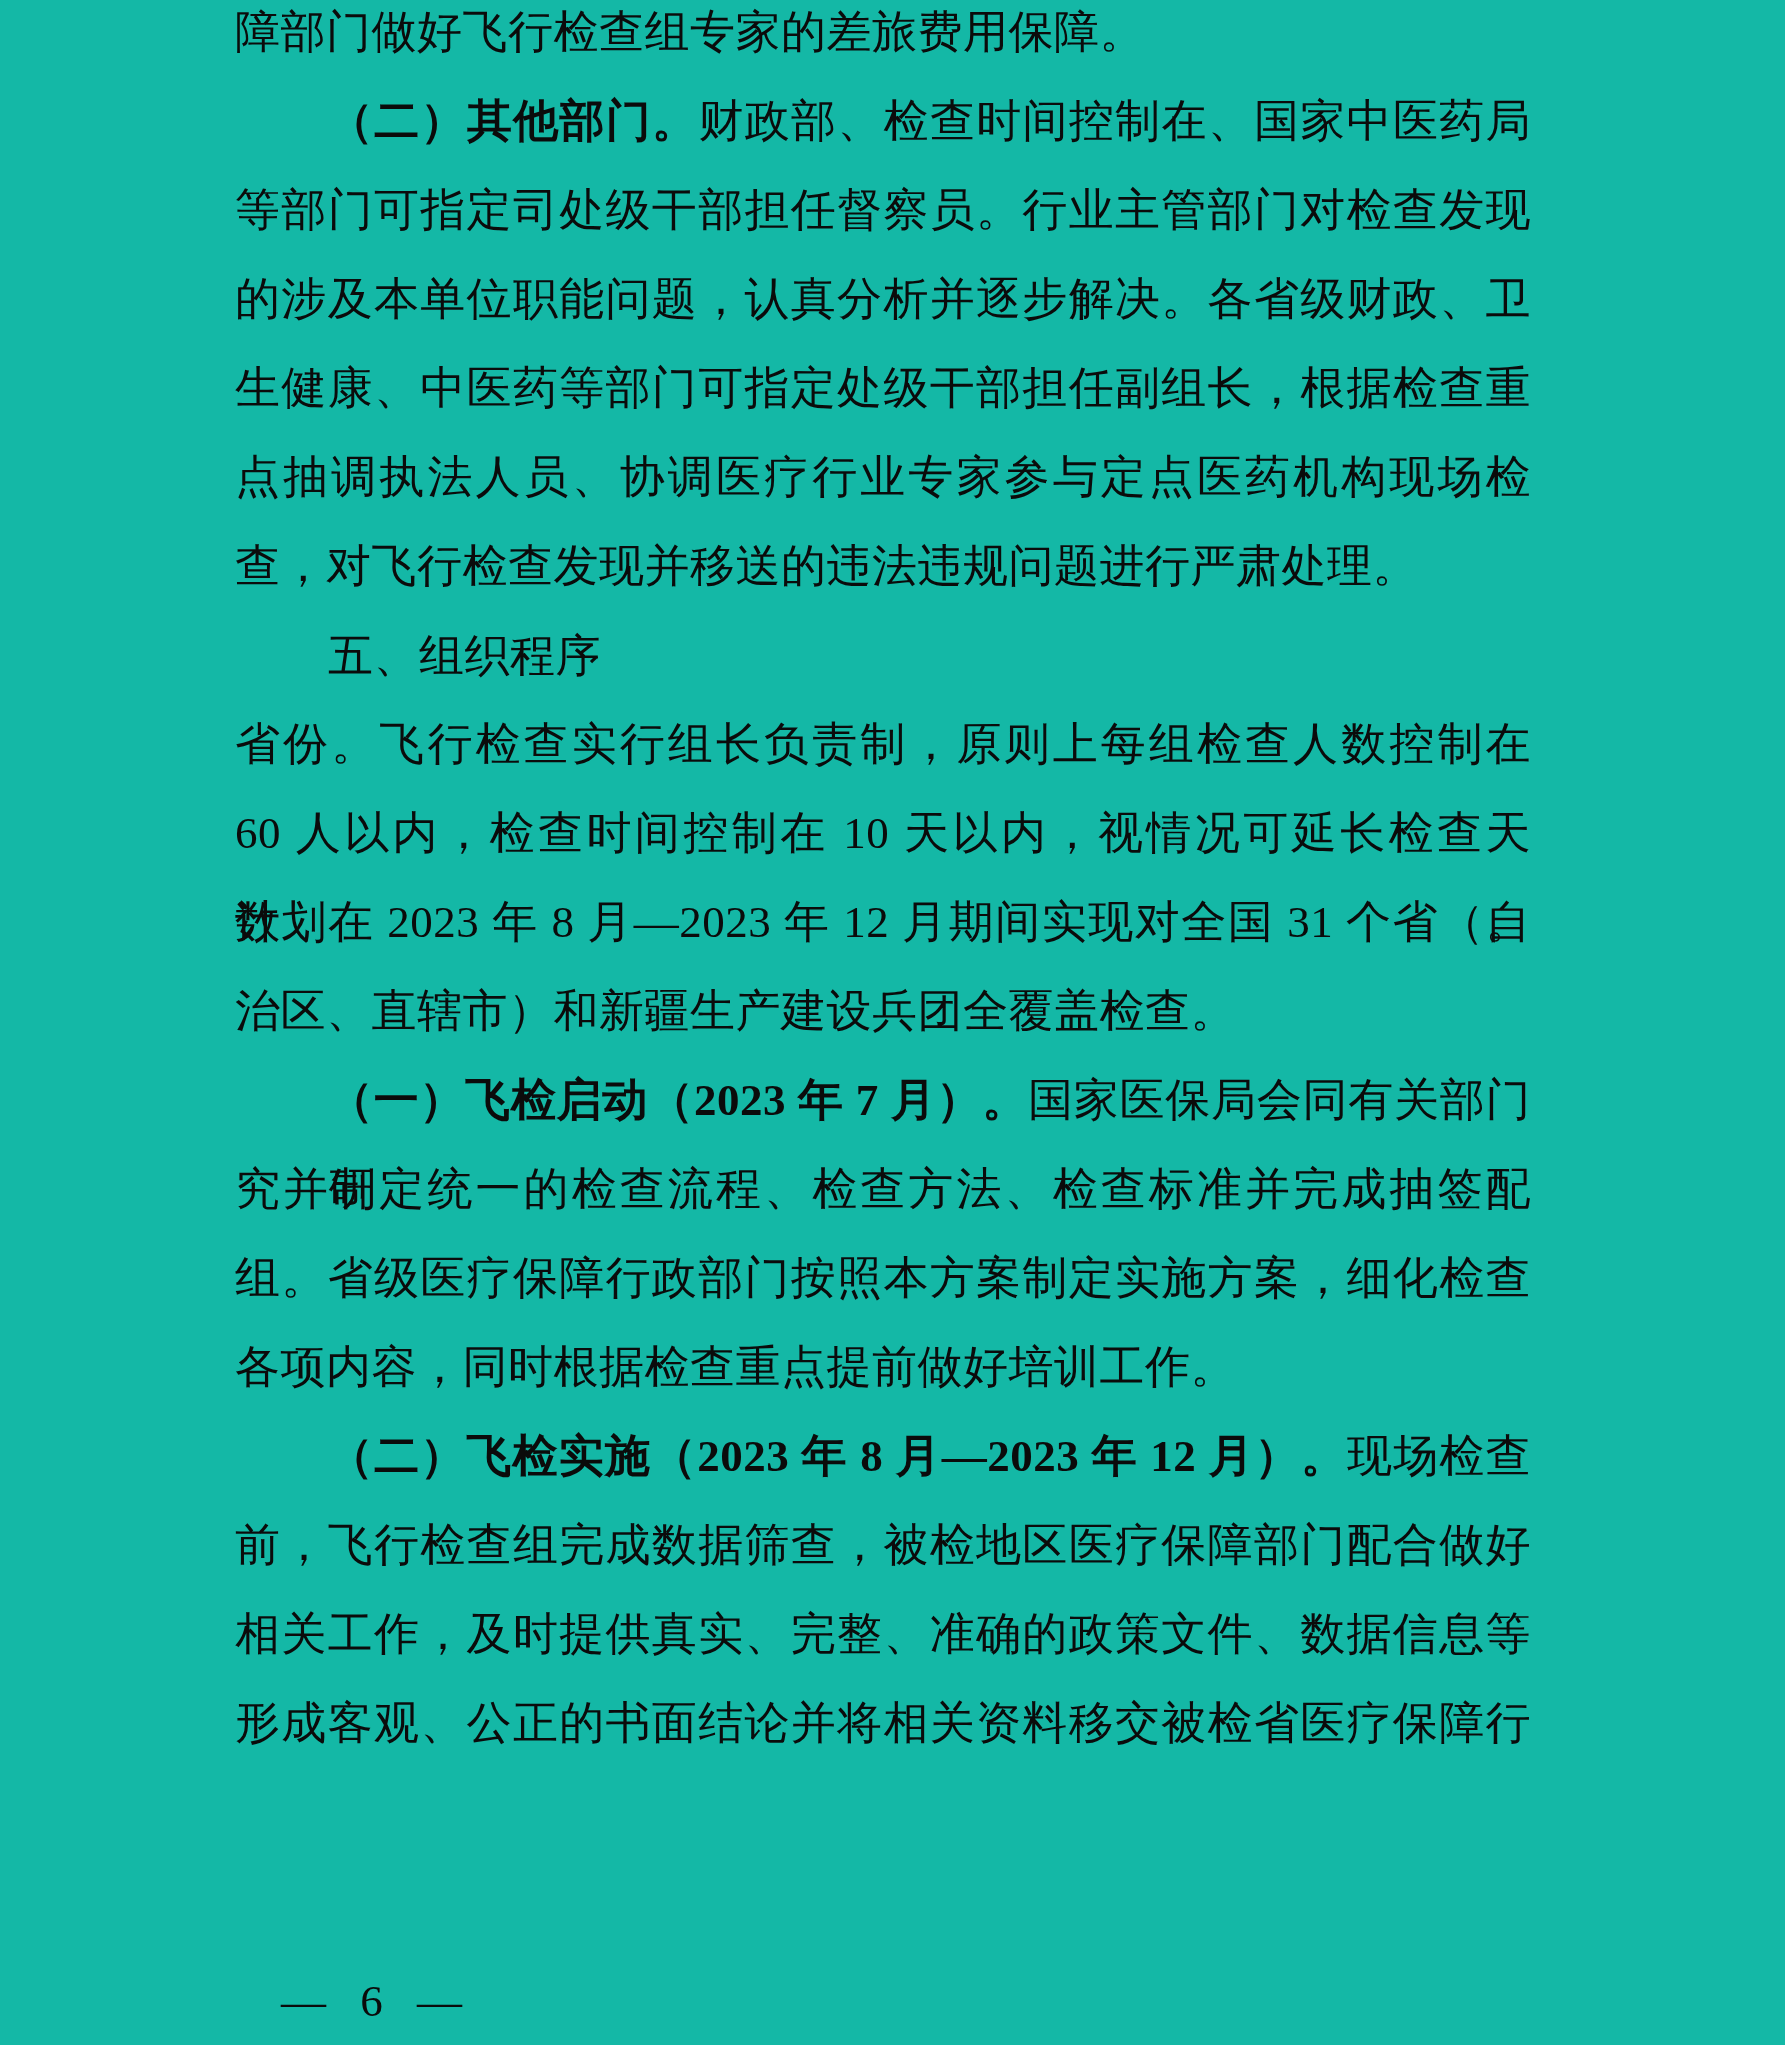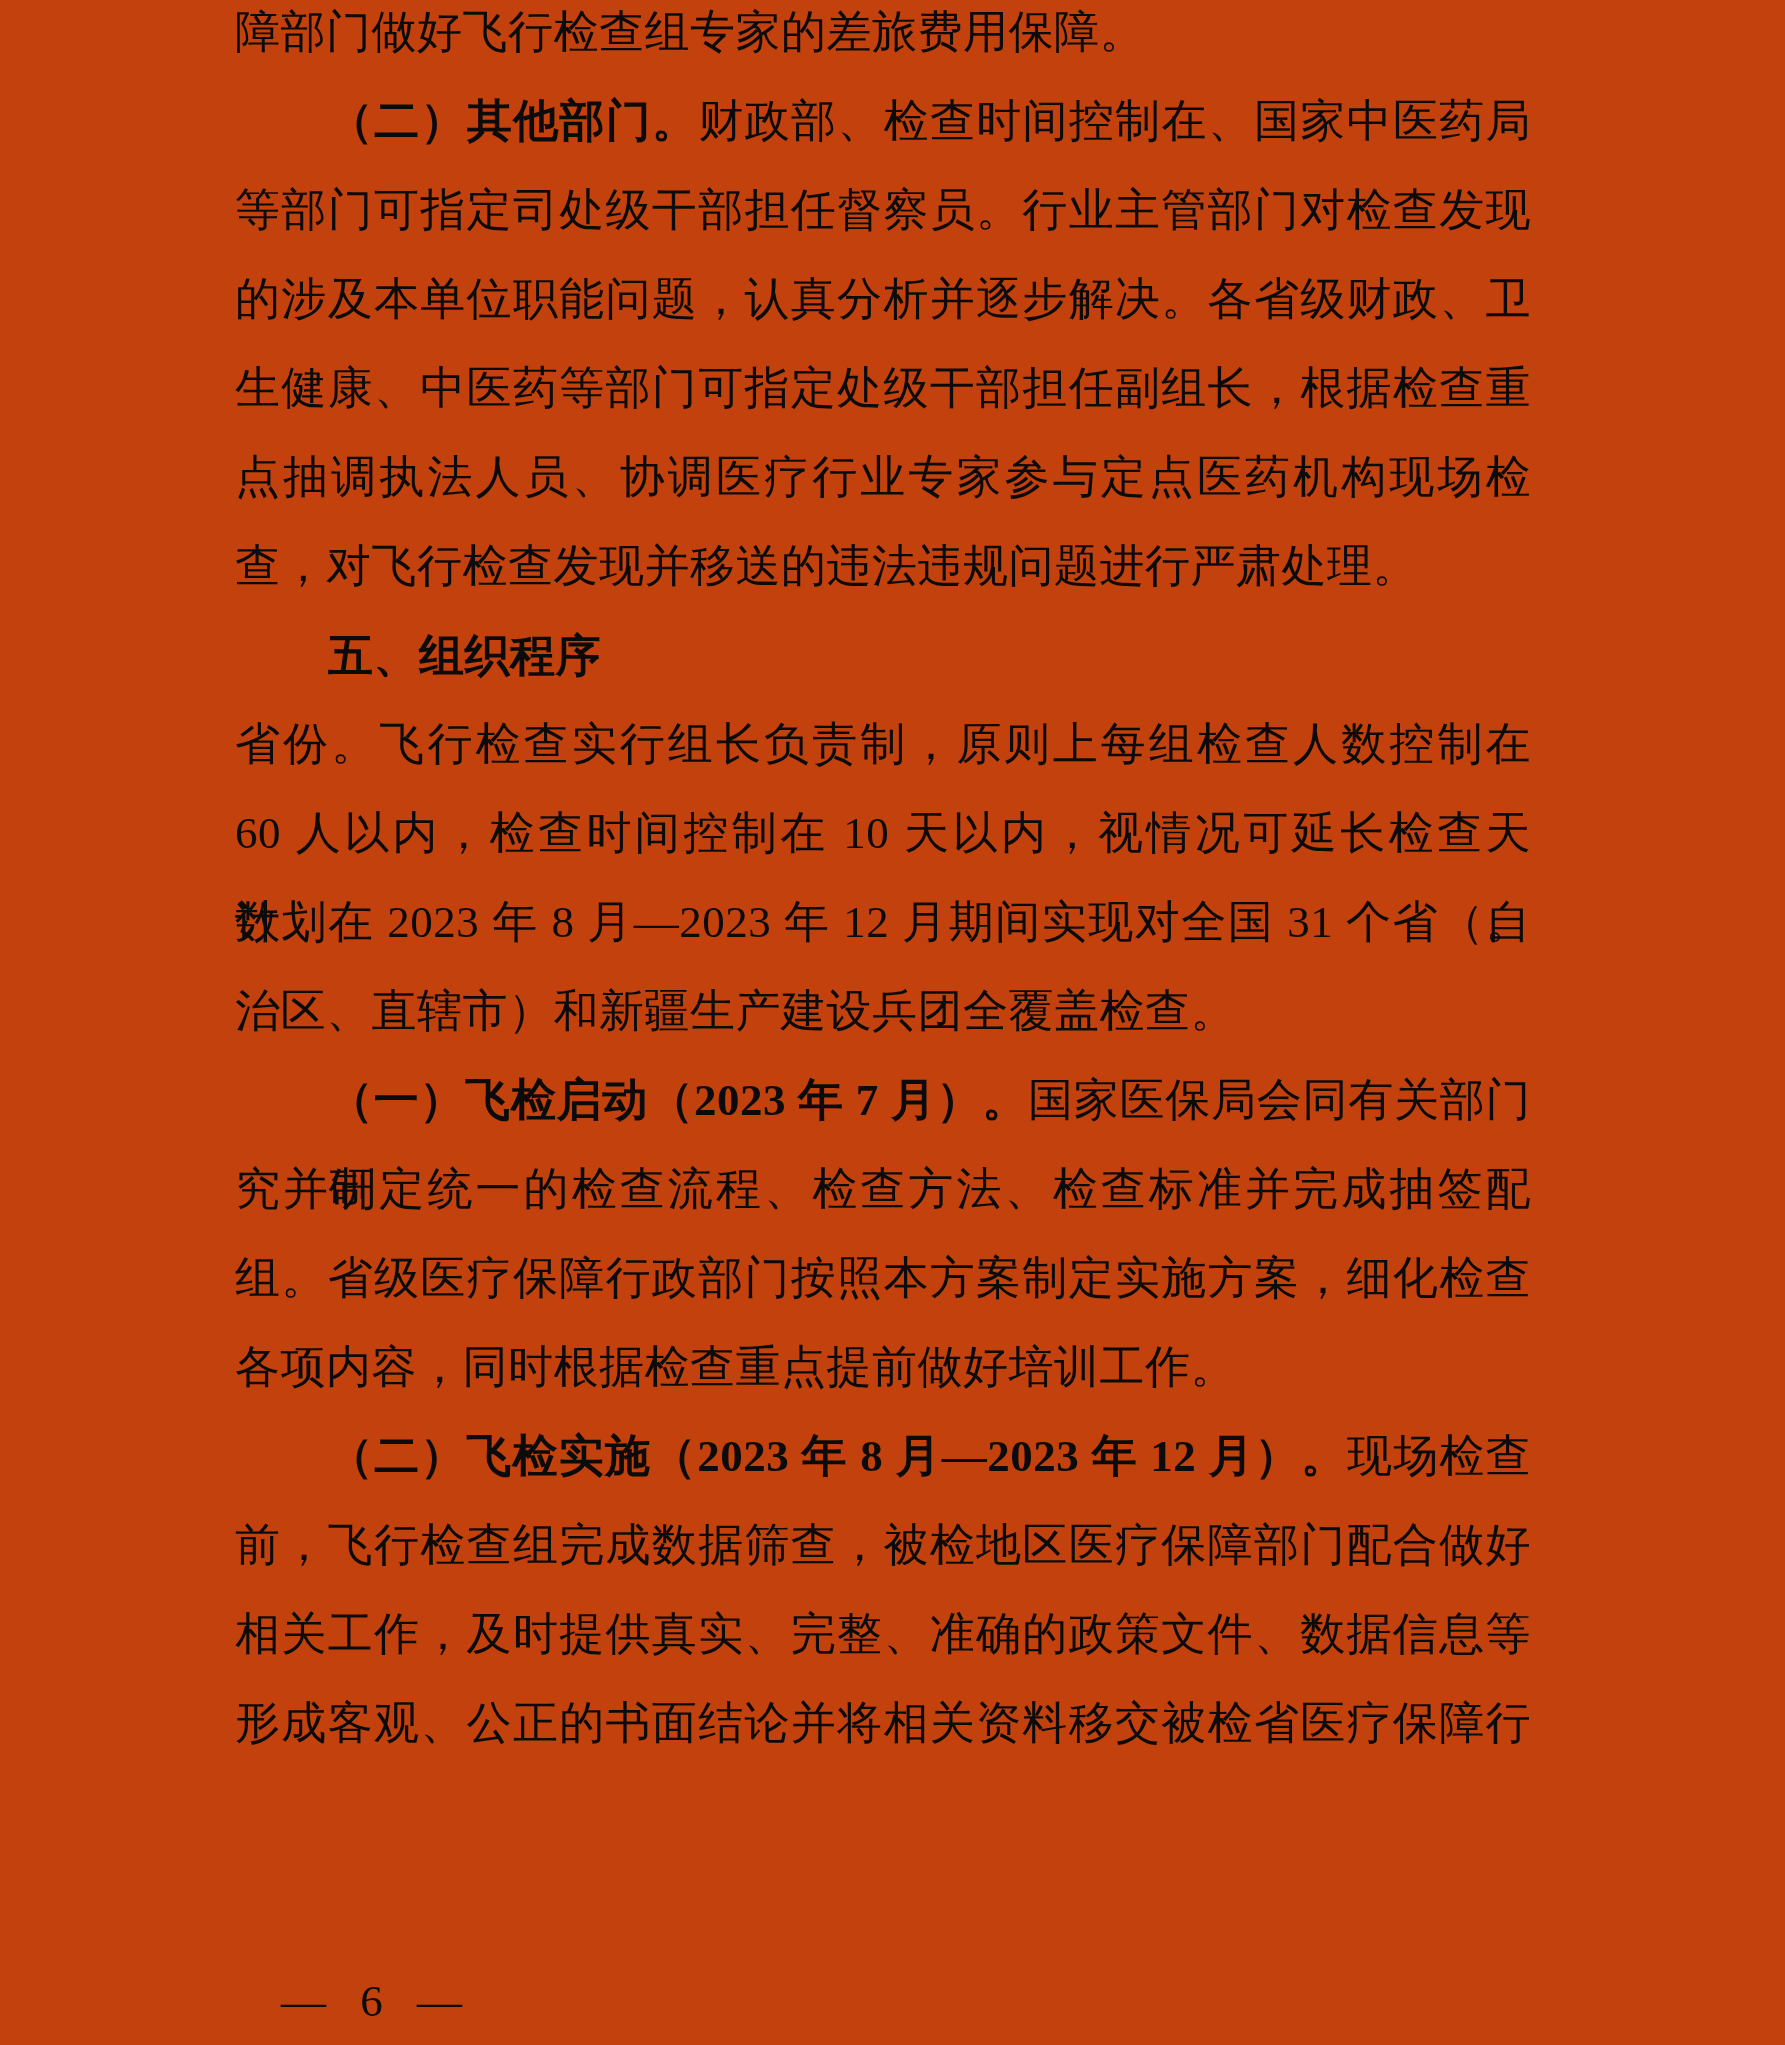--- a/index.html
+++ b/index.html
@@ -4,21 +4,21 @@
 <style>
   html, body {
     margin: 0;
     padding: 0;
     background: #ffffff;
   }
   .page {
     position: relative;
     width: 1785px;
     height: 2046px;
-    background: #c2410c;
+    background: #14b8a6;
     overflow: hidden;
     font-family: "Liberation Serif", "DejaVu Serif", serif;
     color: #0b0b0b;
   }
   .doc {
     position: absolute;
     left: 235px;
     top: -12px;
     width: 1296px;
   }
@@ -43,21 +43,21 @@
   }
   .seg-body {
     font-weight: 400;
   }
   .seg-kai {
     font-weight: 600;
     margin-top: 8px;
   }
   .seg-hei {
     font-family: "Liberation Sans", "DejaVu Sans", sans-serif;
-    font-weight: 700;
+    font-weight: 400;
   }
   .footer {
     position: absolute;
     left: 281px;
     top: 1972px;
     height: 59px;
     line-height: 59px;
     font-size: 45px;
     word-spacing: 23px;
     color: #0b0b0b;

